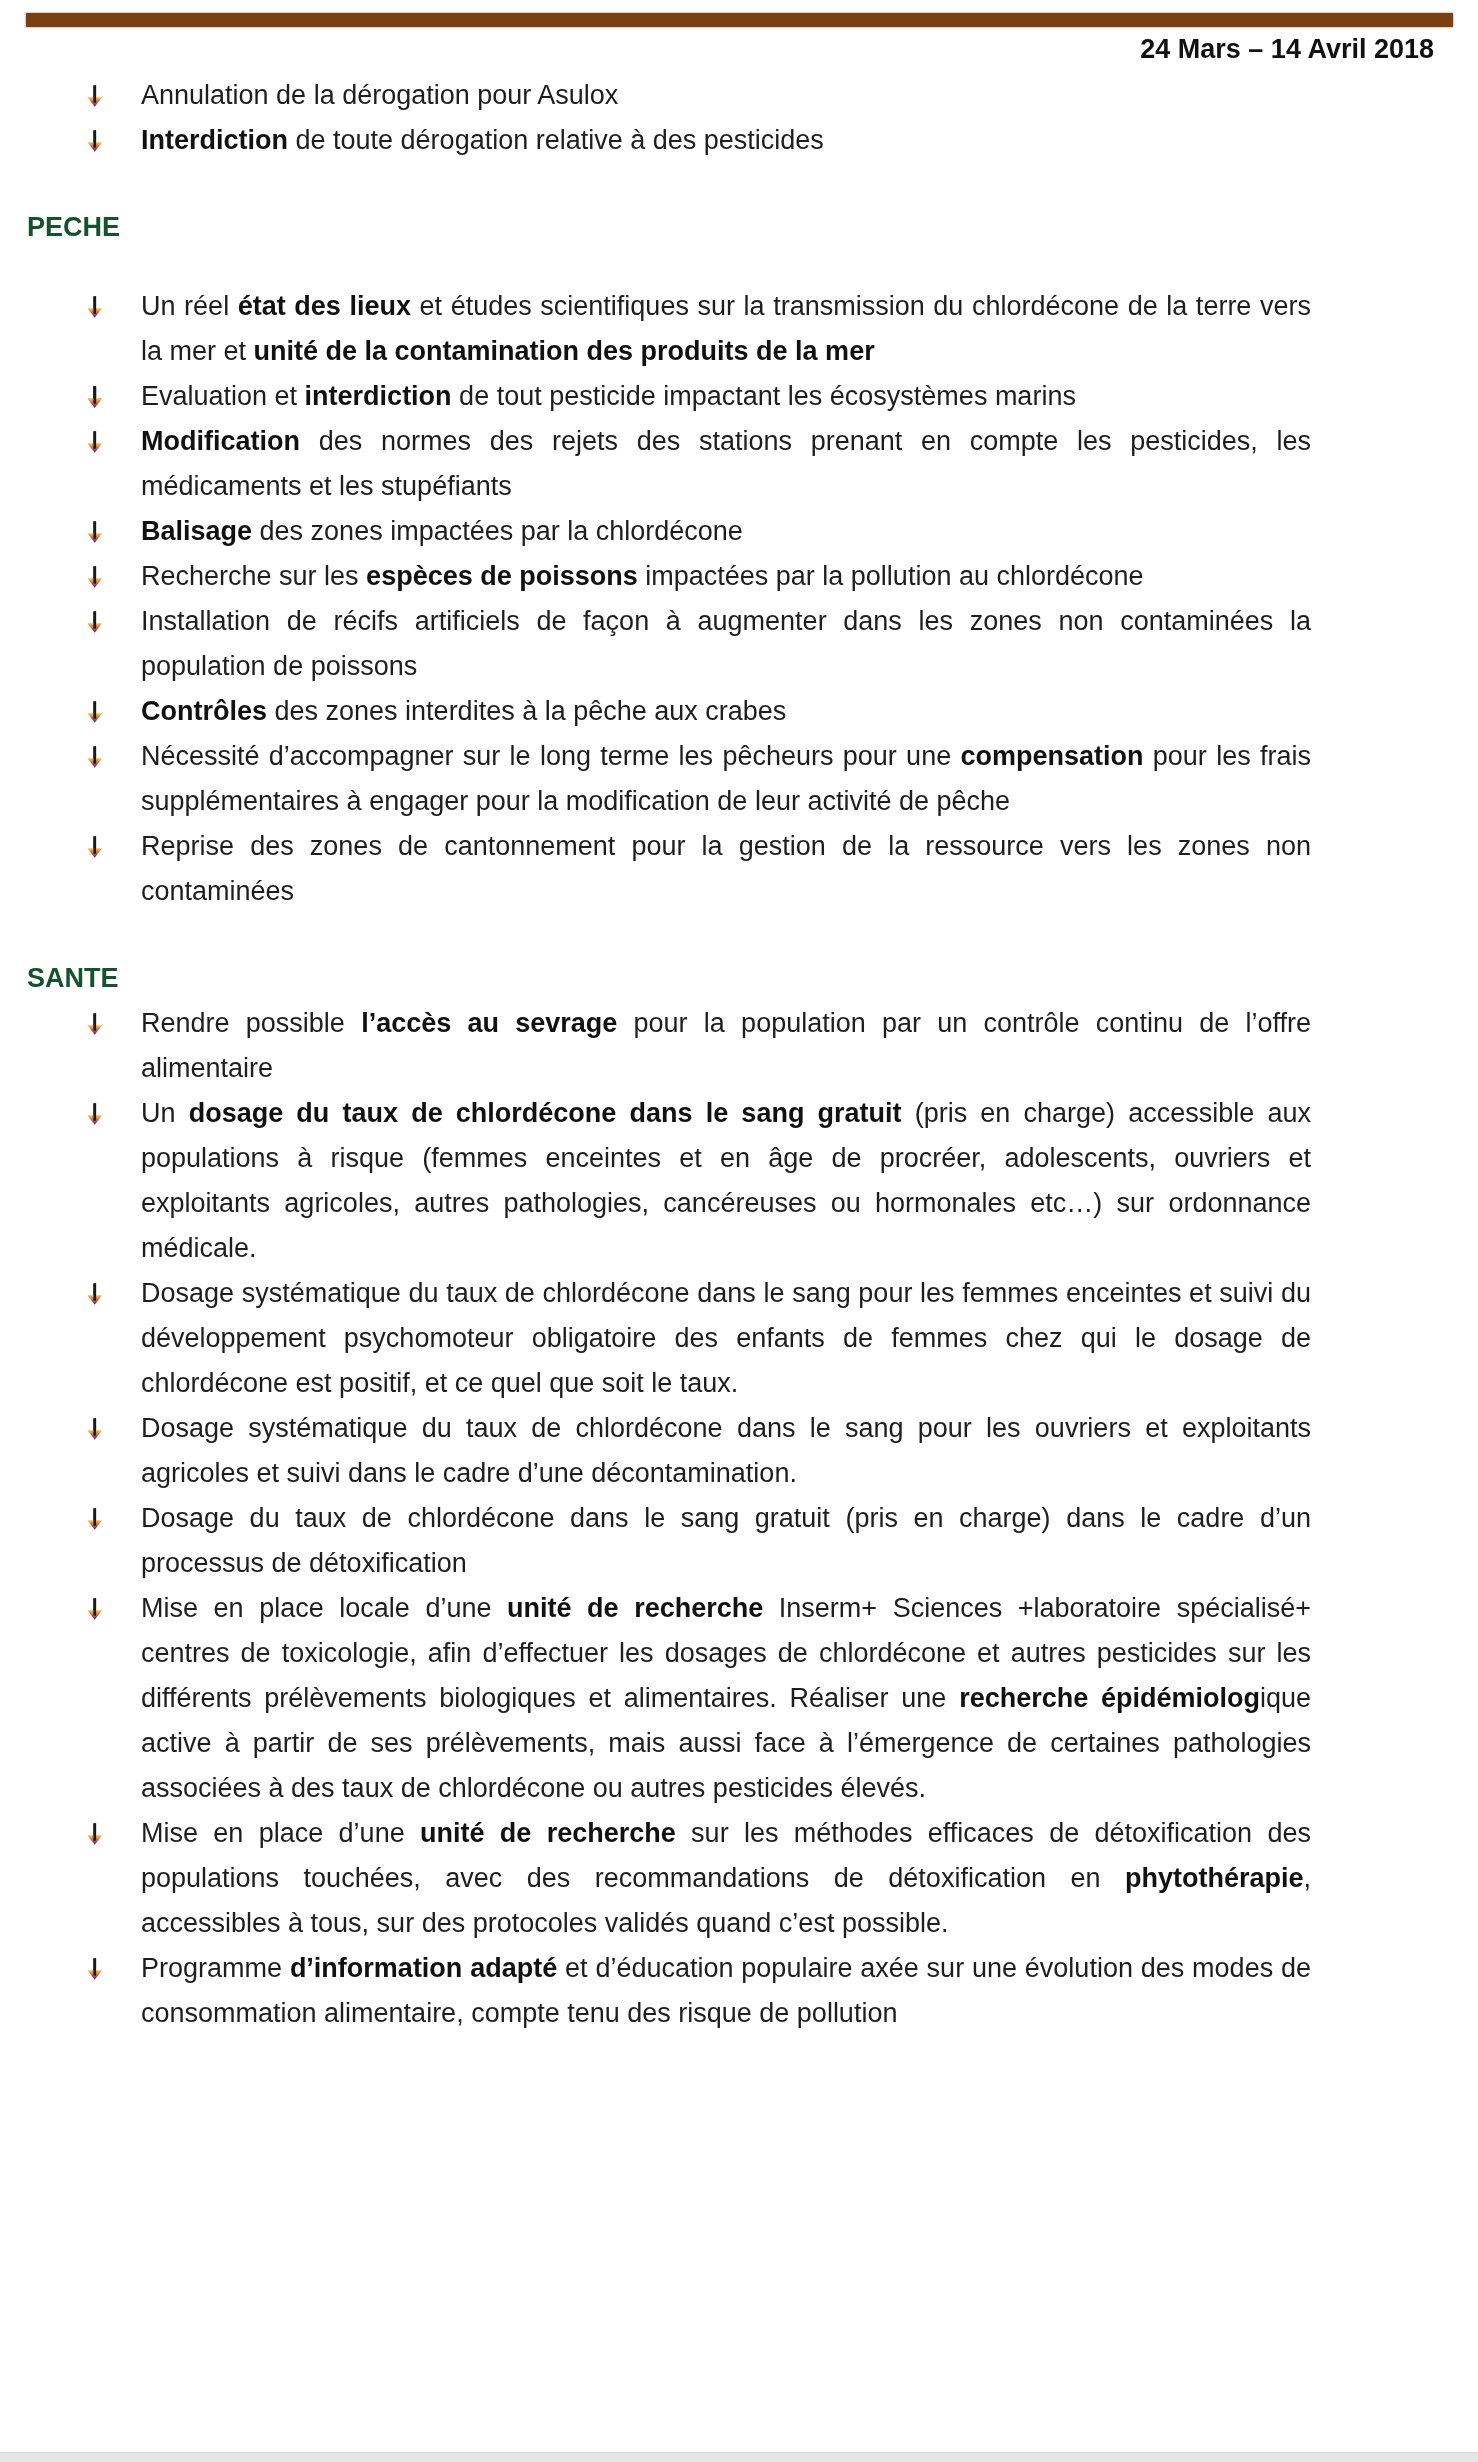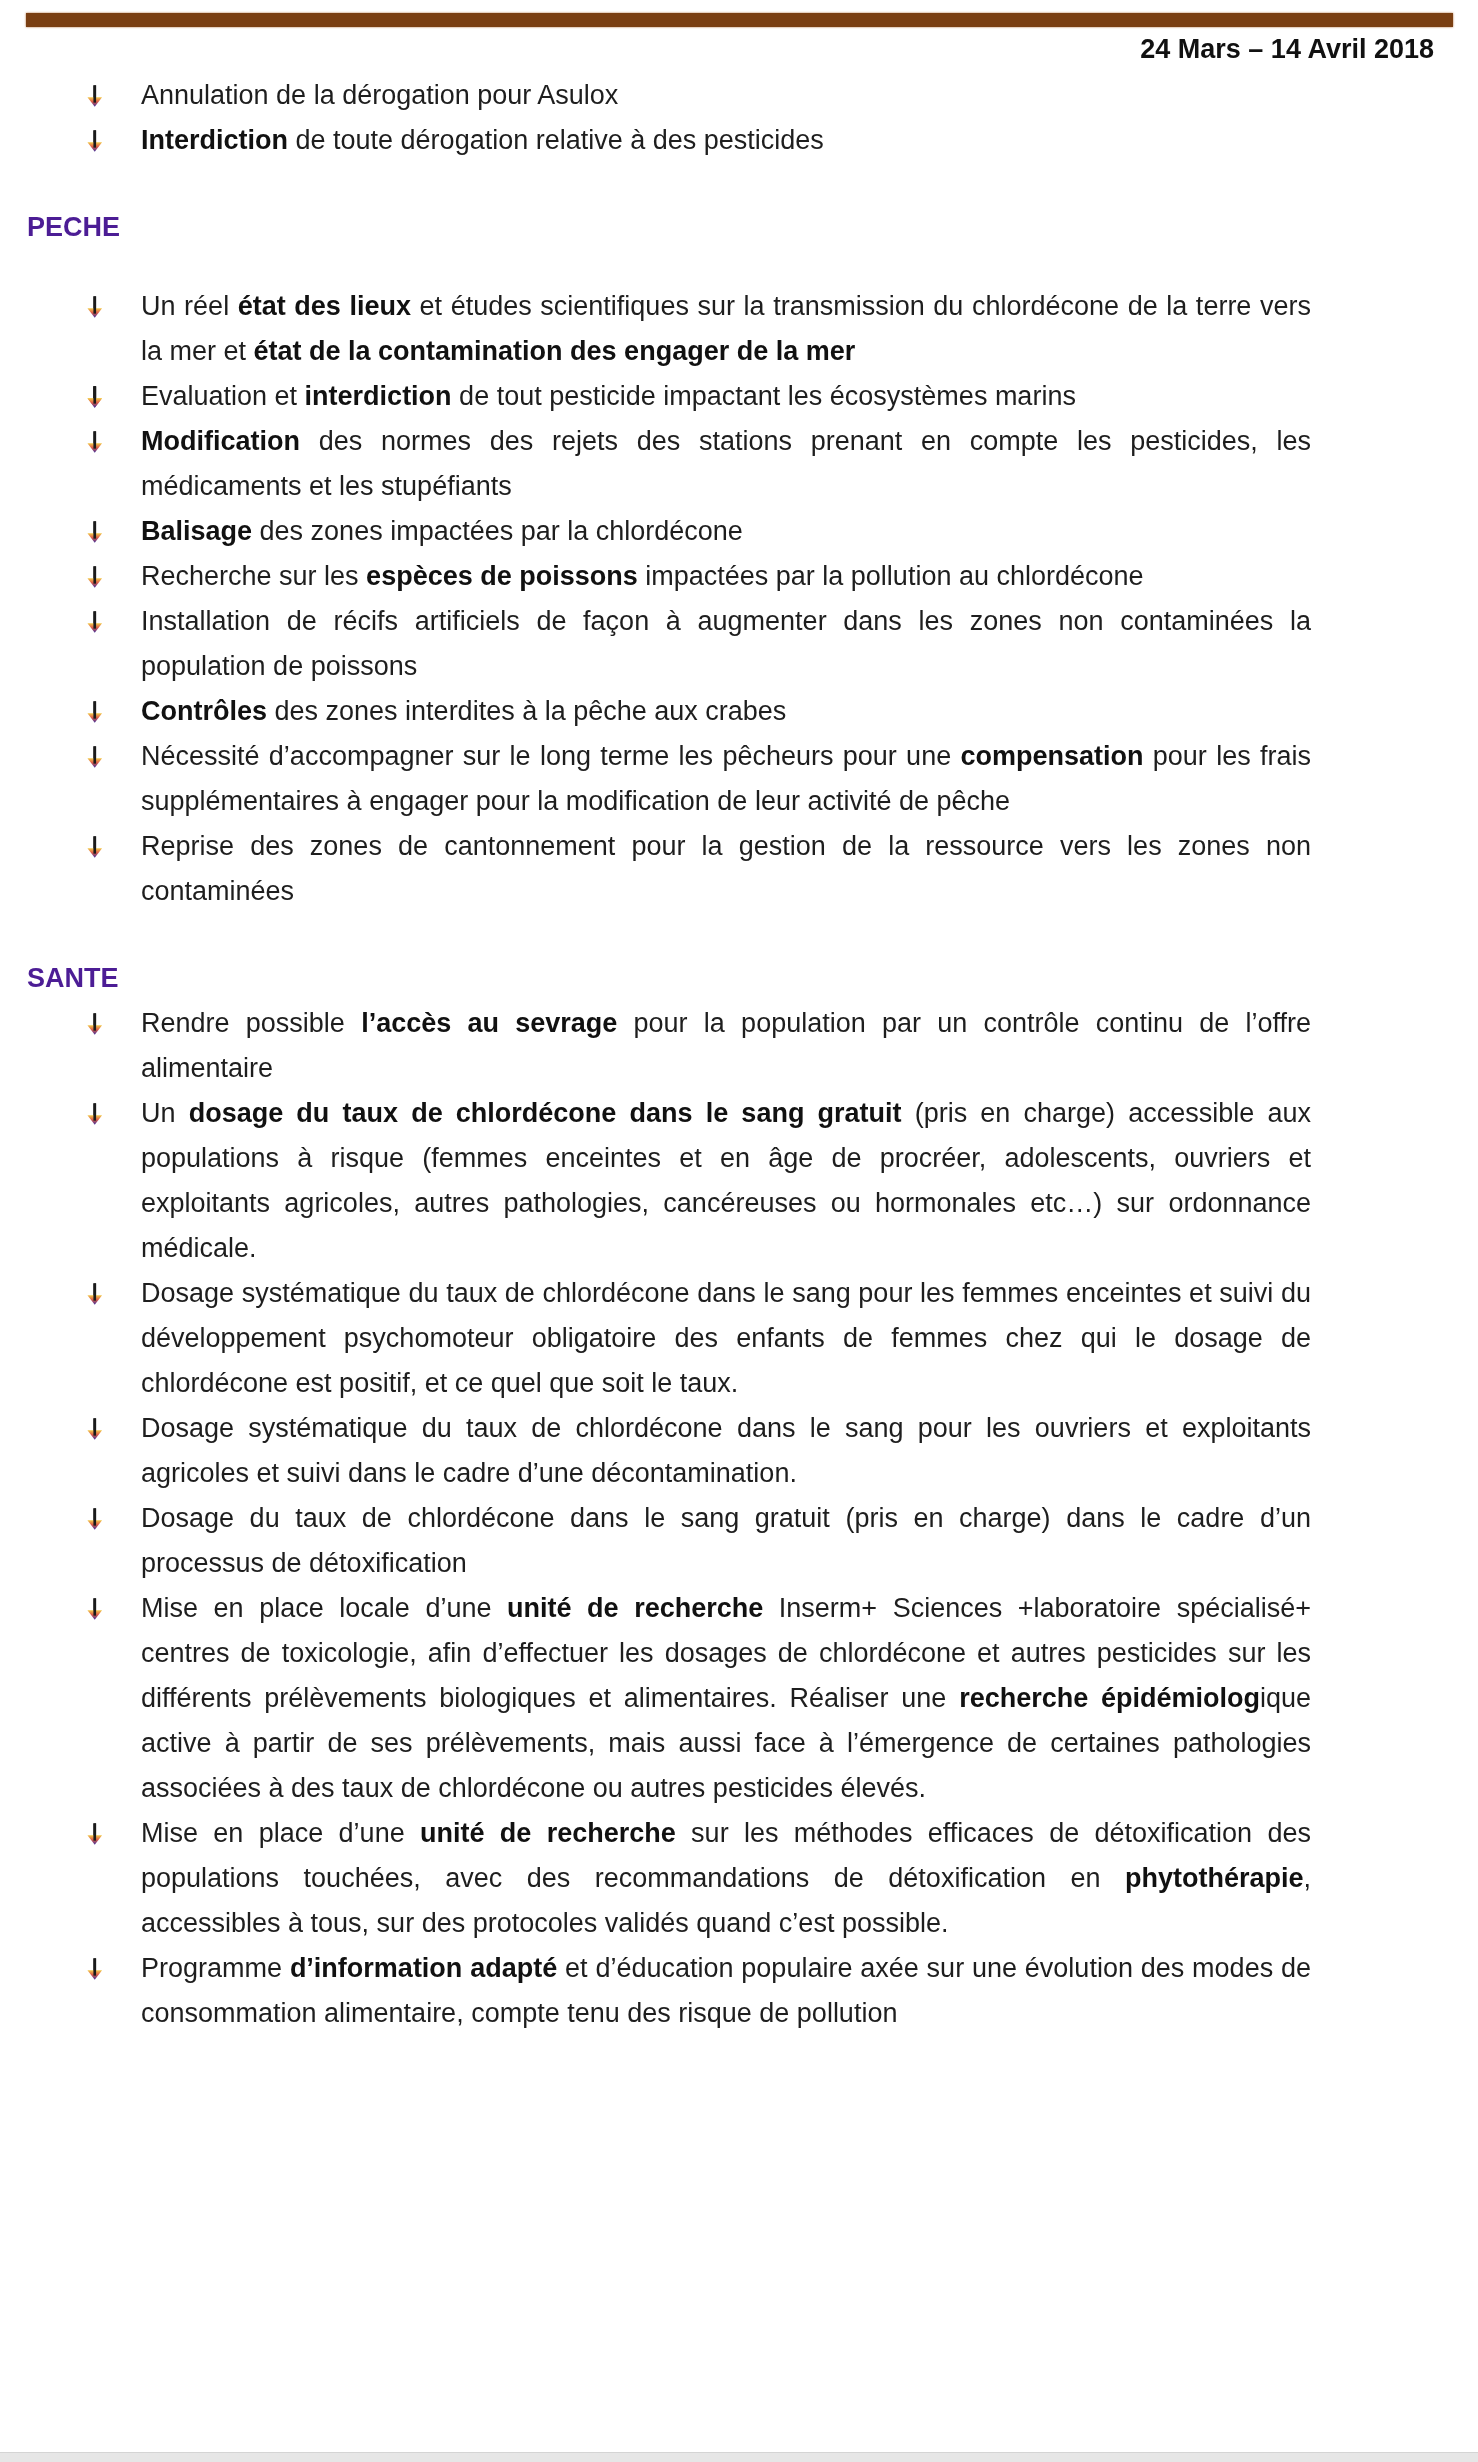--- a/index.html
+++ b/index.html
@@ -4,21 +4,21 @@
 <style>
   html, body { margin: 0; padding: 0; background: #ffffff; }
   body { width: 1478px; height: 2462px; position: relative; overflow: hidden;
          font-family: "Liberation Sans", "DejaVu Sans", sans-serif; color: #1e1e1e; }
   .ghost-title { position: absolute; left: 336px; top: -15px; width: 806px; height: 20px;
                  color: #c9c9c9; font-size: 27px; font-weight: bold; text-align: center; letter-spacing: 2.7px; overflow: hidden; line-height: 20px; }
   .top-rule { position: absolute; left: 25.5px; top: 13.4px; width: 1427px; height: 13.4px;
               background: #7a3f12; box-shadow: 0 0 2px #b07040; }
   .date { position: absolute; right: 44px; top: 34px; font-size: 27px; font-weight: bold; color: #111; }
   .content { position: absolute; left: 0; top: 73px; width: 1355px; }
-  .section-title { margin: 0 0 0 27px; font-size: 27px; font-weight: bold; color: #4c1d95; line-height: 45px; }
+  .section-title { margin: 0 0 0 27px; font-size: 27px; font-weight: bold; color: #14532d; line-height: 45px; }
   ul.items { list-style: none; margin: 0; padding: 0; }
   li.item { position: relative; padding-left: 141px; padding-right: 44px; font-size: 27px; line-height: 45px;
             text-align: justify; }
   li.item .bullet { position: absolute; left: 86px; top: 10.8px; width: 17.5px; height: 24px; }
   li.item b { font-weight: bold; color: #111; }
   .gap-lg { height: 42px; }
   .gap-md { height: 34px; }
   .bottom-bar { position: absolute; left: 0; bottom: 0; width: 1478px; height: 9.4px; background: #e6e6e6; border-top: 0.7px solid #d4d4d4; }
 </style>
 </head>
@@ -70,21 +70,21 @@
       <linearGradient id="bg" x1="0" y1="0" x2="0" y2="1">
         <stop offset="0" stop-color="#f2c94c"></stop>
         <stop offset="0.45" stop-color="#e0604a"></stop>
         <stop offset="1" stop-color="#3a2a9a"></stop>
       </linearGradient>
     </defs>
     <rect x="11" y="2" width="4" height="22" fill="#222"></rect>
     <path d="M2 20 L24 20 L13 34 Z" fill="url(#bg)"></path>
     <rect x="11" y="2" width="4" height="26" fill="#1a1a1a"></rect>
   </svg>
-<span>Un réel </span><b>état des lieux</b><span> et études scientifiques sur la transmission du chlordécone de la terre vers la mer et </span><b>état de la contamination des engager de la mer</b></li>
+<span>Un réel </span><b>état des lieux</b><span> et études scientifiques sur la transmission du chlordécone de la terre vers la mer et </span><b>unité de la contamination des produits de la mer</b></li>
         <li class="item">
   <svg class="bullet" viewBox="0 0 26 36">
     <defs>
       <linearGradient id="bg" x1="0" y1="0" x2="0" y2="1">
         <stop offset="0" stop-color="#f2c94c"></stop>
         <stop offset="0.45" stop-color="#e0604a"></stop>
         <stop offset="1" stop-color="#3a2a9a"></stop>
       </linearGradient>
     </defs>
     <rect x="11" y="2" width="4" height="22" fill="#222"></rect>

